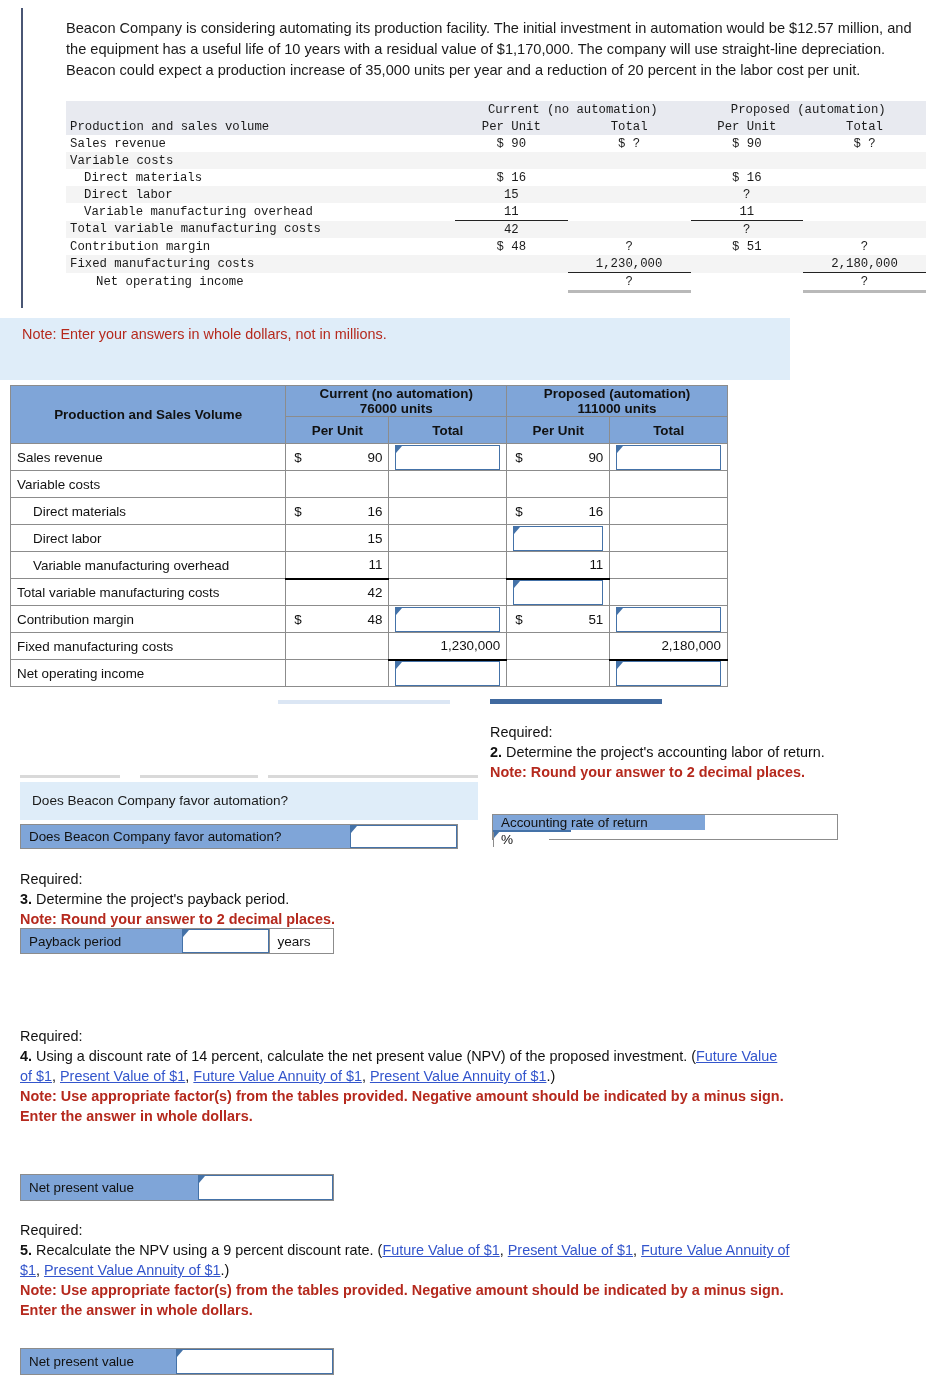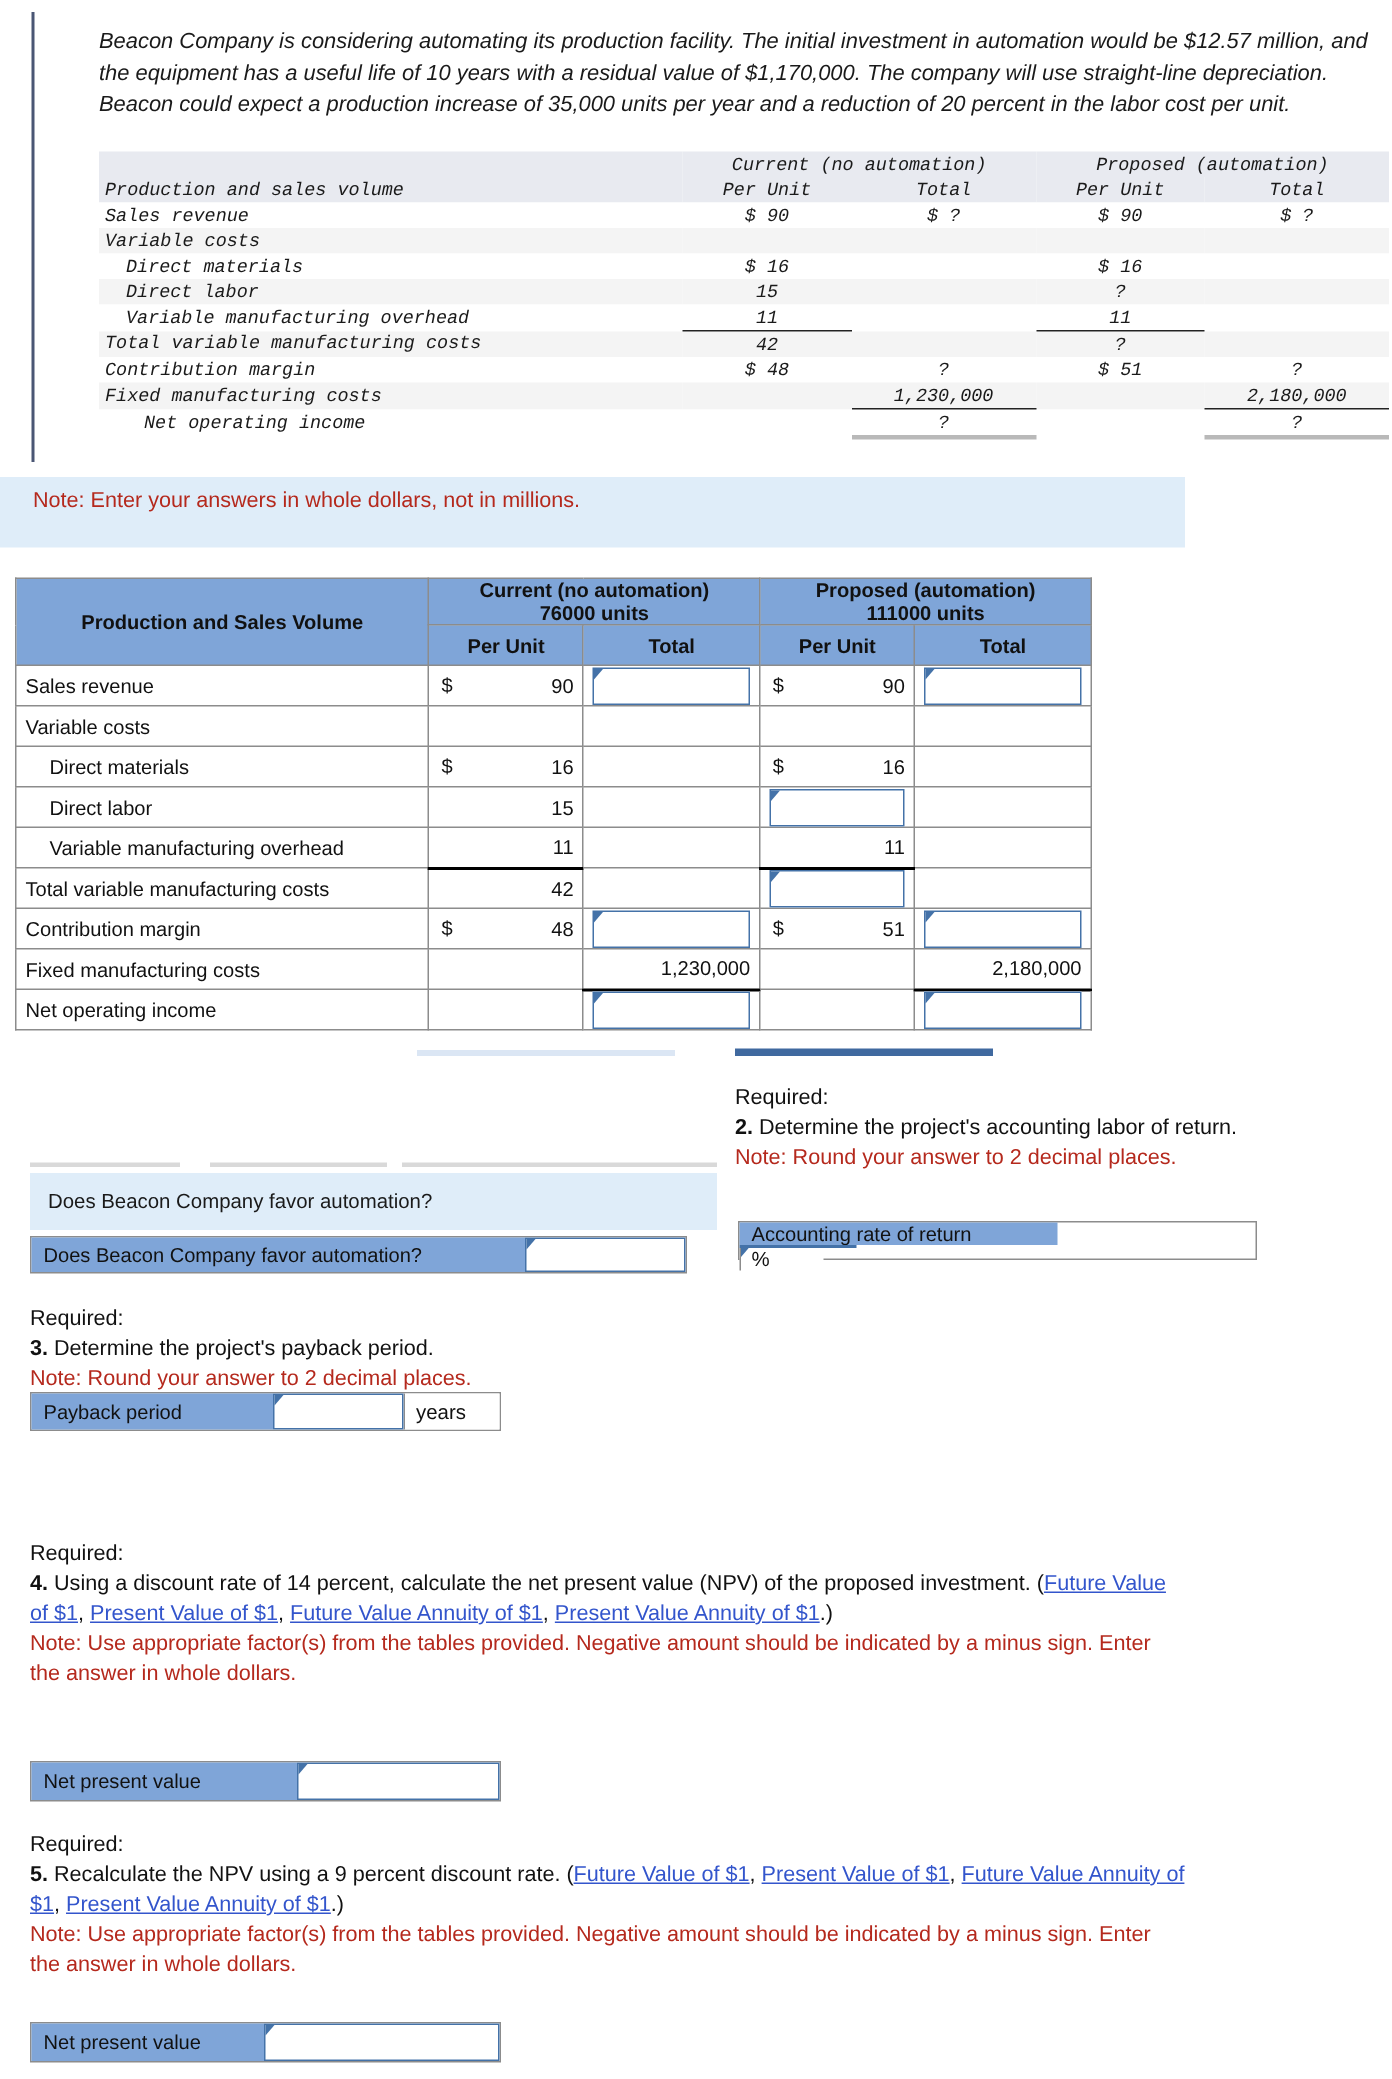--- a/index.html
+++ b/index.html
@@ -8,21 +8,21 @@
     width: 928px;
     height: 1386px;
     background: #ffffff;
     font-family: "Liberation Sans", sans-serif;
     color: #111111;
     position: relative;
     overflow: hidden;
   }
 
   
-  .top-block { position: relative; padding: 18px 0 0 0; font-style: italic; }
+  .top-block { position: relative; padding: 18px 0 0 0; }
   .left-rule {
     position: absolute; left: 21px; top: 8px;
     width: 2px; height: 300px; background: #4a5674;
   }
   .intro {
     margin: 0 0 0 66px;
     width: 852px;
     font-size: 14.6px;
     line-height: 21px;
     color: #1a1a1a;
@@ -45,21 +45,21 @@
   .m-num   { text-align: center; width: 110px; }
   .m-tot   { text-align: center; width: 120px; }
   .ind1 { padding-left: 18px !important; }
   .ind2 { padding-left: 30px !important; }
   .ul-thin  { border-bottom: 1px solid #222; }
   .ul-grey  { border-bottom: 3px solid #b9b9b9; }
 
   
   .note-banner {
     position: absolute; left: 0; top: 318px;
-    width: 790px; height: 47px;
+    width: 790px; height: 62px;
     background: #dfedf9;
   }
   .note-banner .txt {
     position: absolute; left: 22px; top: 8px;
     font-size: 14.4px; color: #b5291d;
   }
 
   
   .grid-wrap { position: absolute; left: 10px; top: 385px; width: 718px; }
   table.grid { border-collapse: collapse; width: 718px; font-size: 13.4px; }
@@ -135,21 +135,21 @@
     border-top:7px solid #4472a8; border-right:6px solid transparent;
   }
   .ansrow .suffix {
     background:#ffffff; display:flex; align-items:center; padding-left:7px;
     font-size:13.6px; border-left:1px solid #8c8c8c;
   }
 
   
   .req { position:absolute; font-size:14.4px; line-height:20px; }
   .req b { font-weight:normal; }
-  .req .rednote { color:#b5291d; font-weight:normal; display:block; }
+  .req .rednote { color:#b5291d; font-weight:bold; display:block; }
   .req .num { font-weight:bold; }
   .req a { color:#3355cc; text-decoration:underline; }
 </style>
 </head>
 <body>
 
 <div class="top-block">
   <div class="left-rule"></div>
   <p class="intro">Beacon Company is considering automating its production facility. The initial investment in automation would be $12.57 million, and the equipment has a useful life of 10 years with a residual value of $1,170,000. The company will use straight-line depreciation. Beacon could expect a production increase of 35,000 units per year and a reduction of 20 percent in the labor cost per unit.</p>
 

